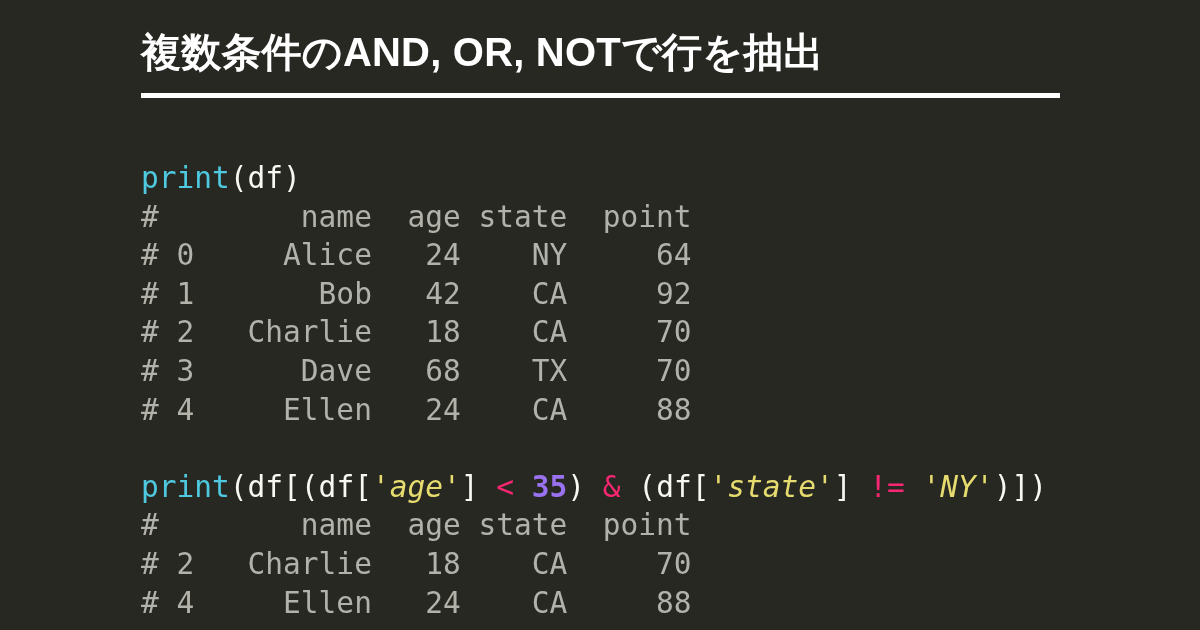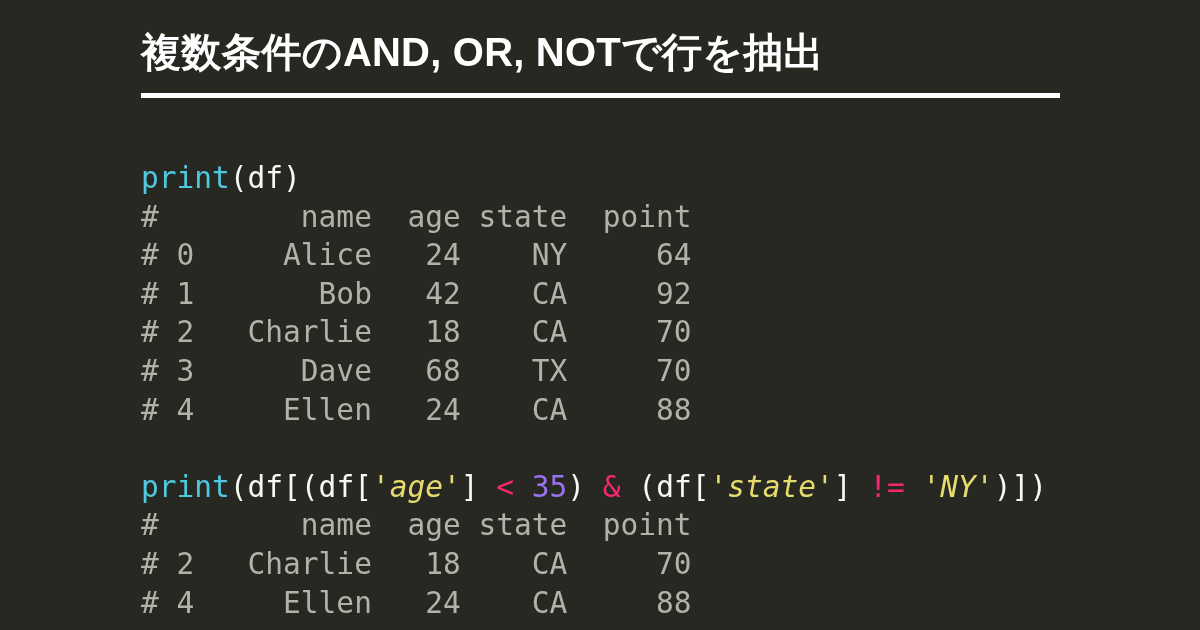--- a/index.html
+++ b/index.html
@@ -41,21 +41,21 @@
     margin-top:16px;
   }
   .code-line { white-space:pre; height:38.6px; }
   .blank-line { height:38.6px; }
 
   
   .t-fn      { color:#4ec9e0; }   
   .t-plain   { color:#f8f8f2; }   
   .t-str     { color:#e6db6e;font-style:italic; }   
   .t-op      { color:#f92672; }   
-  .t-num     { color:#9a72f0; }   
+  .t-num     { color:#9a72f0;font-weight:bold; }   
   .t-comment { color:#b2b2ab; }   
 </style>
 </head>
 <body style="background: rgb(40, 40, 35);">
 
 <div id="stage">
 
   <div id="title-block">
     <div id="page-title">複数条件のAND, OR, NOTで行を抽出</div>
     <div id="title-rule" style="background: rgb(255, 255, 255);"></div>

